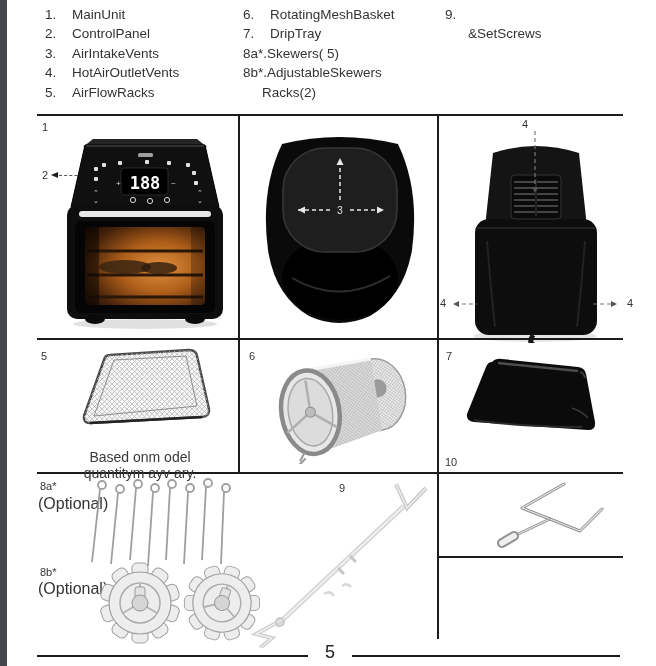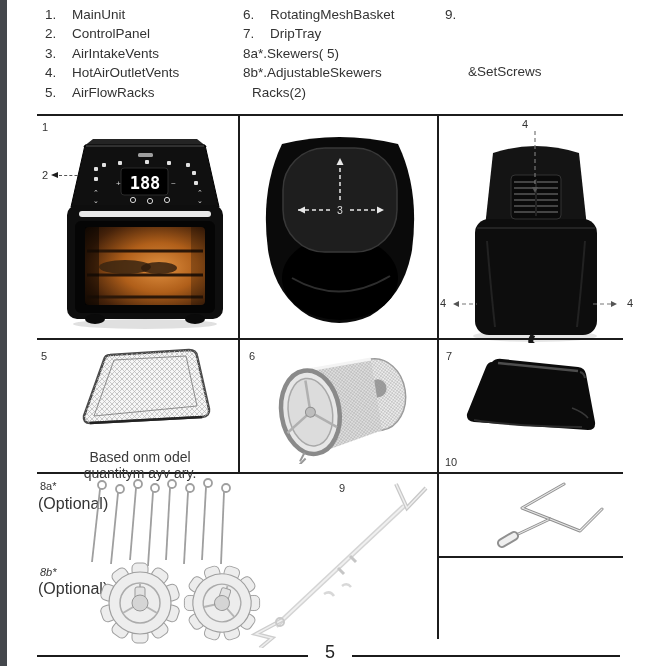--- a/index.html
+++ b/index.html
@@ -5,22 +5,22 @@
   html,body{margin:0;padding:0;background:#fff;}
   #page{position:relative;width:656px;height:666px;background:#ffffff;overflow:hidden;
         font-family:"Liberation Sans","DejaVu Sans",sans-serif;color:#2e2e2e;}
   .edge-strip{position:absolute;left:0;top:0;width:7px;height:666px;background:#44474c;}
   
   .plist{position:absolute;top:5px;font-size:13.5px;line-height:19.4px;color:#333;}
   .plist .item{display:flex;}
   .plist .num{flex:0 0 auto;width:27px;}
   .plist .num.w23{width:23px;}
   .plist .tight{display:block;}
-  .plist .line2{margin-left:9px;}
-  .plist .line2c3{margin-left:23px;margin-top:38px;}
+  .plist .line2{margin-left:19px;}
+  .plist .line2c3{margin-left:23px;}
   
   .hline,.vline{position:absolute;background:#1c1c1c;}
   .hline{height:2px;}
   .vline{width:2px;}
   
   .cl{position:absolute;font-size:11px;color:#333;}
   .cl.small{font-size:16px;}
   .callout2{position:absolute;left:42px;top:169px;display:flex;align-items:center;font-size:11px;color:#333;}
   .callout2 .tri{width:0;height:0;border-top:3px solid transparent;border-bottom:3px solid transparent;
                  border-right:7px solid #1d1d1d;margin-left:3px;}
@@ -259,21 +259,21 @@
         <line x1="90" y1="14" x2="86" y2="86"></line>
       <circle cx="110" cy="14" r="4"></circle>
         <line x1="108" y1="18" x2="104" y2="90"></line>
       <circle cx="128" cy="9" r="4"></circle>
         <line x1="126" y1="13" x2="122" y2="86"></line>
       <circle cx="146" cy="14" r="4"></circle>
         <line x1="144" y1="18" x2="141" y2="90"></line>
     </g>
   </svg>
 
-  <div class="cl" style="left:40px;top:566px;font-style:italic;">8b*</div>
+  <div class="cl" style="left:40px;top:566px;">8b*</div>
   <div class="cl small" style="left:38px;top:580px;">(Optional)</div>
   <svg style="left:92px;top:556px;" width="172" height="95" viewBox="0 0 172 95">
     <g transform="translate(48,47)">
       <g fill="#ededed" stroke="#9e9e9e" stroke-width="1">
         <rect x="-8" y="-40" width="16" height="13" rx="5" transform="rotate(0)"></rect>
         <rect x="-8" y="-40" width="16" height="13" rx="5" transform="rotate(36)"></rect>
         <rect x="-8" y="-40" width="16" height="13" rx="5" transform="rotate(72)"></rect>
         <rect x="-8" y="-40" width="16" height="13" rx="5" transform="rotate(108)"></rect>
         <rect x="-8" y="-40" width="16" height="13" rx="5" transform="rotate(144)"></rect>
         <rect x="-8" y="-40" width="16" height="13" rx="5" transform="rotate(180)"></rect>

